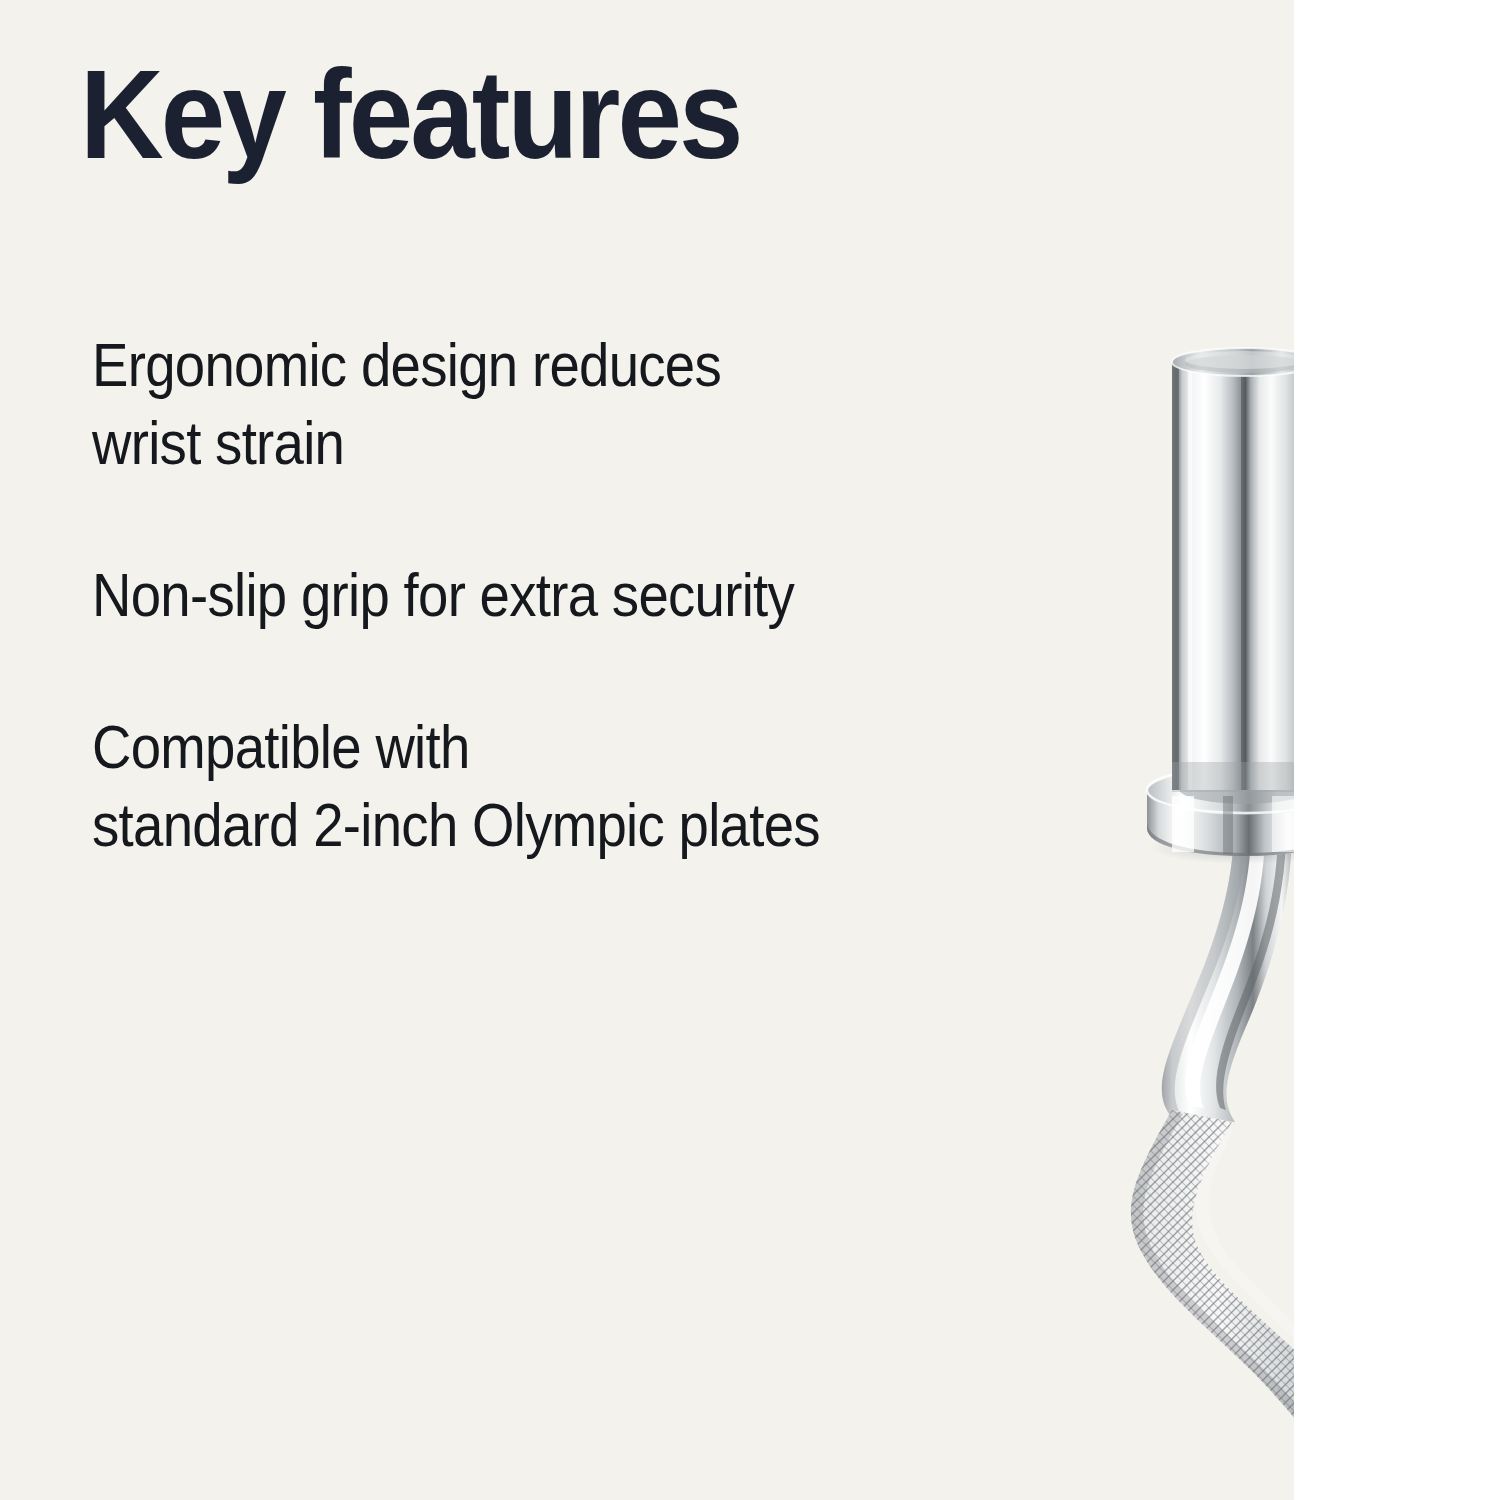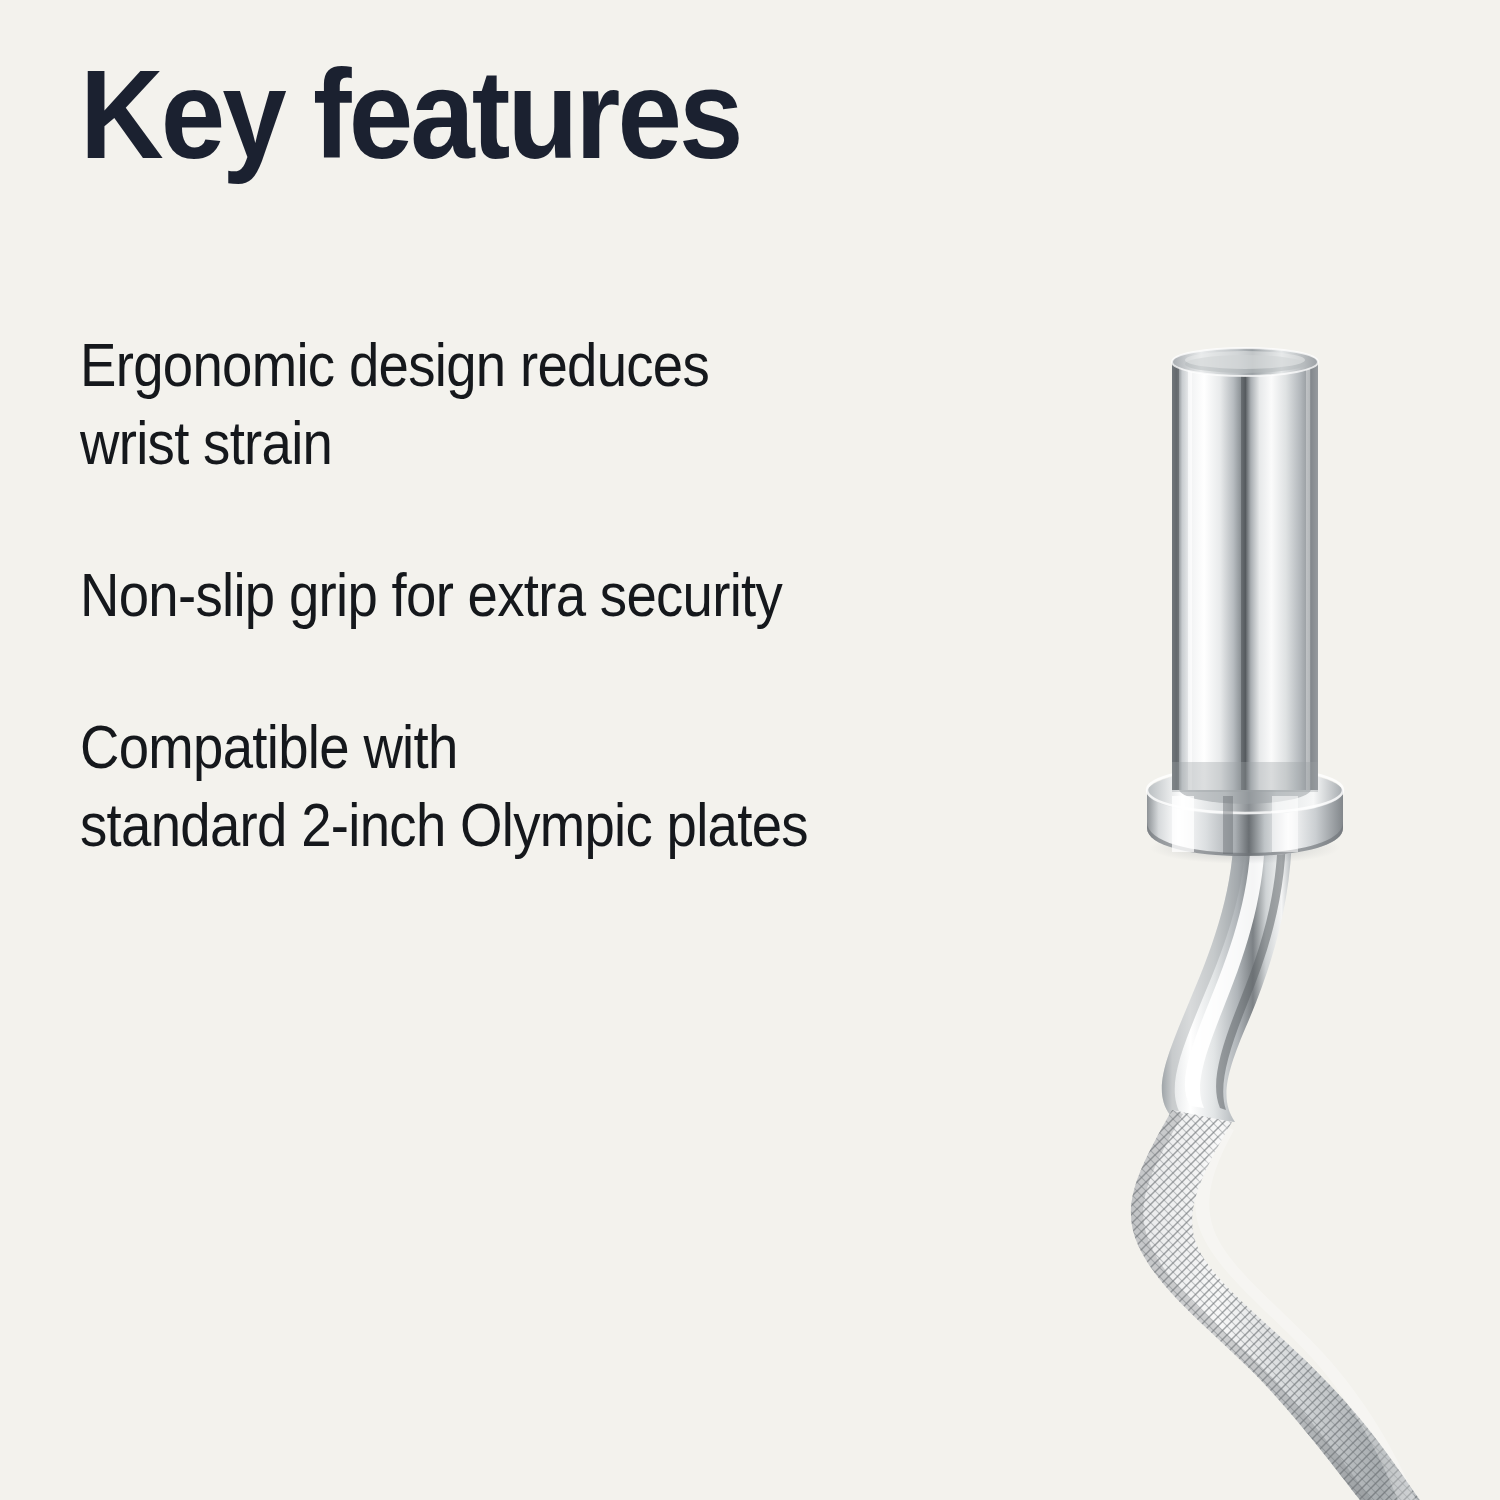--- a/index.html
+++ b/index.html
@@ -9,21 +9,21 @@
   }
   body {
     width: 1500px;
     height: 1500px;
     overflow: hidden;
     font-family: "Liberation Sans", sans-serif;
   }
 
   #page {
     position: relative;
-    width: 1500px;
+    width: 1294px;
     height: 1500px;
     background: #f3f2ed;
     overflow: hidden;
   }
 
   
   .text-col {
     position: absolute;
     left: 80px;
     top: 0;
@@ -41,21 +41,21 @@
     font-weight: 700;
     letter-spacing: -3.2px;
     color: #1b2130;
     transform: scaleX(0.92);
     transform-origin: left top;
     white-space: nowrap;
   }
 
   .features {
     position: absolute;
-    left: 0;
+    left: 12px;
     top: 326px;
     width: 900px;
     list-style: none;
     margin: 0;
     padding: 0;
   }
 
   .feature-item {
     margin: 0 0 74px 0;
     padding: 0;

